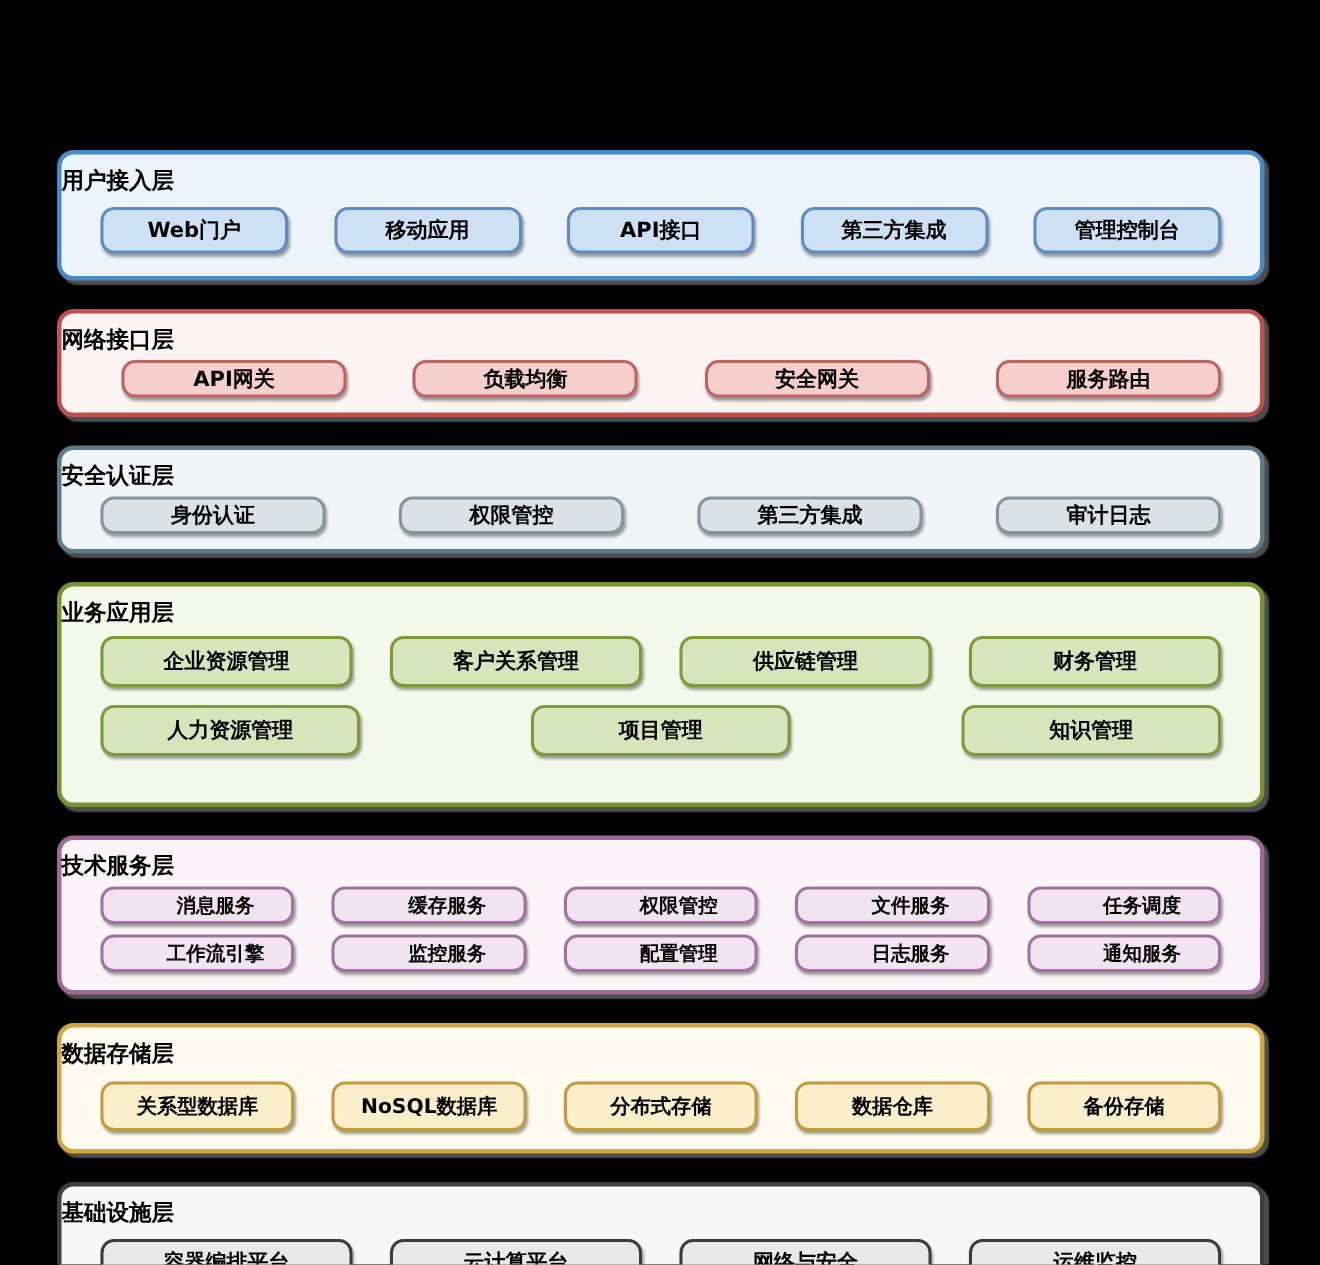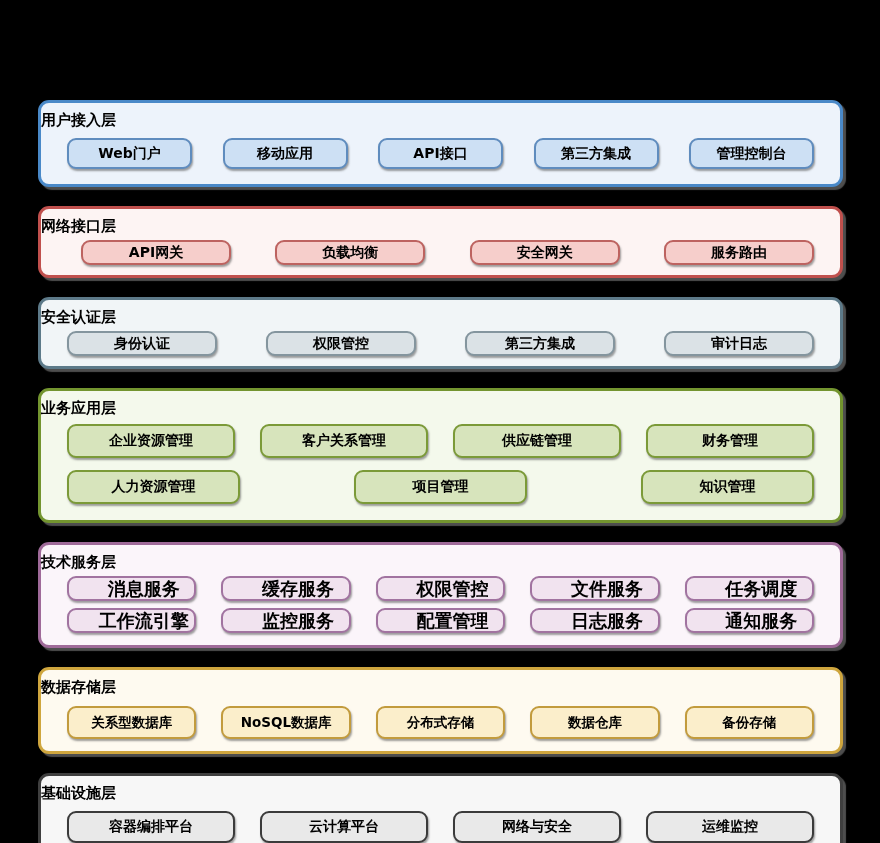--- a/index.html
+++ b/index.html
@@ -65,27 +65,27 @@
   .layer-0 .layer-row { margin-top: 9px; }
 
   .layer-1 { padding-bottom: 10px; }
   .layer-1 .node-box { width: 150px; height: 25px; }
   .layer-1 .layer-row { margin-top: 5px; padding-left: 40px; }
 
   .layer-2 { padding-bottom: 10px; }
   .layer-2 .node-box { width: 150px; height: 25px; }
   .layer-2 .layer-row { margin-top: 5px; }
 
-  .layer-3 { padding-bottom: 16px; }
+  .layer-3 { padding-bottom: 31px; }
   .layer-3 .node-box { width: 173px; height: 34px; }
   .layer-3 .layer-row { margin-top: 7px; }
   .layer-3 .layer-row + .layer-row { margin-top: 12px; }
 
   .layer-4 { padding-bottom: 12px; }
-  .layer-4 .node-box { width: 133px; height: 25px; font-size: 18px; padding-left: 24px; }
+  .layer-4 .node-box { width: 133px; height: 25px; font-size: 13px; padding-left: 24px; }
   .layer-4 .layer-row { margin-top: 5px; }
   .layer-4 .layer-row + .layer-row { margin-top: 7px; }
 
   .layer-5 { padding-bottom: 12px; }
   .layer-5 .node-box { width: 136px; height: 33px; font-size: 13.5px; }
   .layer-5 .layer-row { margin-top: 10px; }
 
   .layer-6 { padding-bottom: 13px; margin-bottom: 0; }
   .layer-6 .node-box { width: 173px; height: 32px; }
   .layer-6 .layer-row { margin-top: 9px; justify-content: center; }

